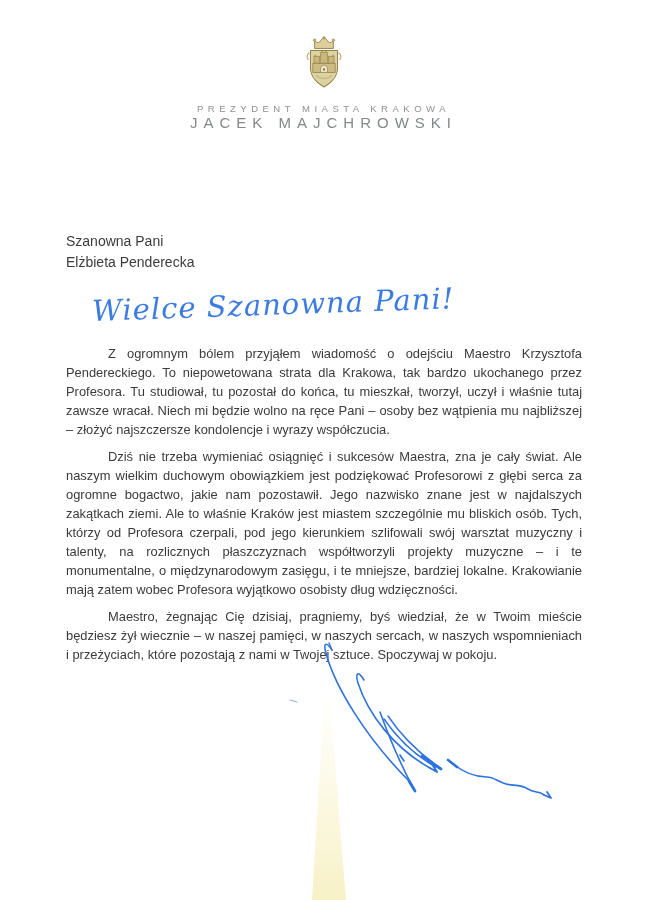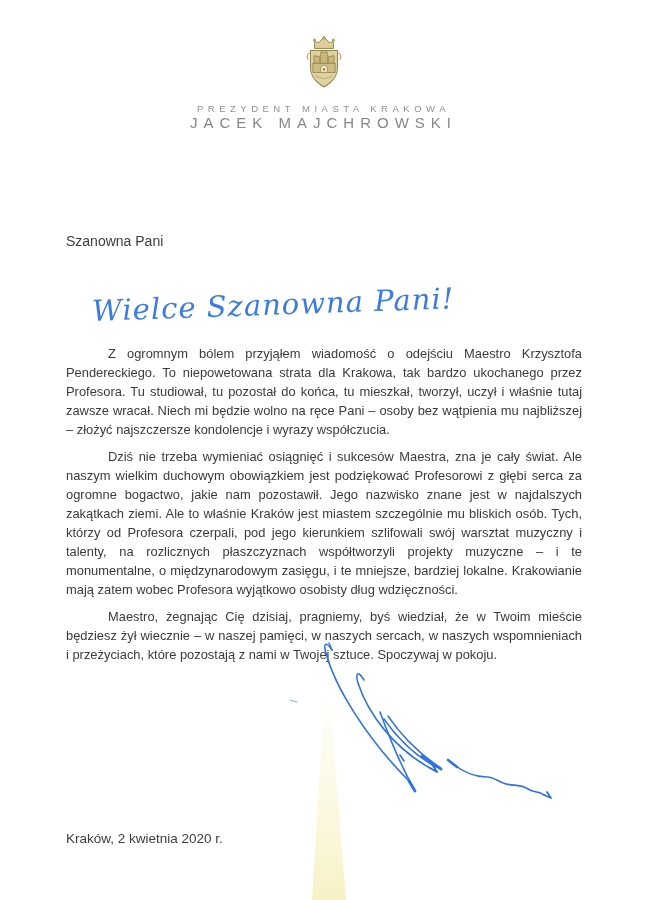--- a/index.html
+++ b/index.html
@@ -95,20 +95,21 @@
       <circle cx="20" cy="32.2" r="1.1" fill="#8a7440"></circle>
 
       <path d="M12,38 q8,6 16,0" fill="none" stroke="#c4b37c" stroke-width="1"></path>
     </svg>
     <div class="office-line">PREZYDENT MIASTA KRAKOWA</div>
     <div class="name-line">JACEK MAJCHROWSKI</div>
   </header>
 
   <div class="addressee">
     <div>Szanowna Pani</div>
+    <div>Elżbieta Penderecka</div>
   </div>
 
   <div class="salutation">Wielce Szanowna Pani!</div>
 
   <main class="body-text">
     <p>Z ogromnym bólem przyjąłem wiadomość o odejściu Maestro Krzysztofa Pendereckiego. To niepowetowana strata dla Krakowa, tak bardzo ukochanego przez Profesora. Tu studiował, tu pozostał do końca, tu mieszkał, tworzył, uczył i właśnie tutaj zawsze wracał. Niech mi będzie wolno na ręce Pani – osoby bez wątpienia mu najbliższej – złożyć najszczersze kondolencje i wyrazy współczucia.</p>
     <p>Dziś nie trzeba wymieniać osiągnięć i sukcesów Maestra, zna je cały świat. Ale naszym wielkim duchowym obowiązkiem jest podziękować Profesorowi z głębi serca za ogromne bogactwo, jakie nam pozostawił. Jego nazwisko znane jest w najdalszych zakątkach ziemi. Ale to właśnie Kraków jest miastem szczególnie mu bliskich osób. Tych, którzy od Profesora czerpali, pod jego kierunkiem szlifowali swój warsztat muzyczny i talenty, na rozlicznych płaszczyznach współtworzyli projekty muzyczne – i te monumentalne, o międzynarodowym zasięgu, i te mniejsze, bardziej lokalne. Krakowianie mają zatem wobec Profesora wyjątkowo osobisty dług wdzięczności.</p>
     <p>Maestro, żegnając Cię dzisiaj, pragniemy, byś wiedział, że w Twoim mieście będziesz żył wiecznie – w naszej pamięci, w naszych sercach, w naszych wspomnieniach i przeżyciach, które pozostają z nami w Twojej sztuce. Spoczywaj w pokoju.</p>
   </main>
 
@@ -130,17 +131,16 @@
 
       <path d="M164,127 C176,137 188,141 199,141 C206,141 210,146 218,148 C226,150 232,148 240,153 C246,157 252,155 256,159" stroke-width="1.6"></path>
       <path d="M256,159 l7,3 -4,-6" stroke-width="1.8"></path>
       <path d="M160,124 l9,7" stroke-width="2.6"></path>
 
       <path d="M112,119 l4,6" stroke-width="1.6"></path>
       <path d="M2,64 l7,2" stroke-width="1.2" opacity="0.55"></path>
     </g>
   </svg>
 
-  <div class="date-line">Kraków, 2 kwietnia 2020 r.</div>
 
   <div class="scan-band"></div>
 
 </div>
 
 </body></html>

